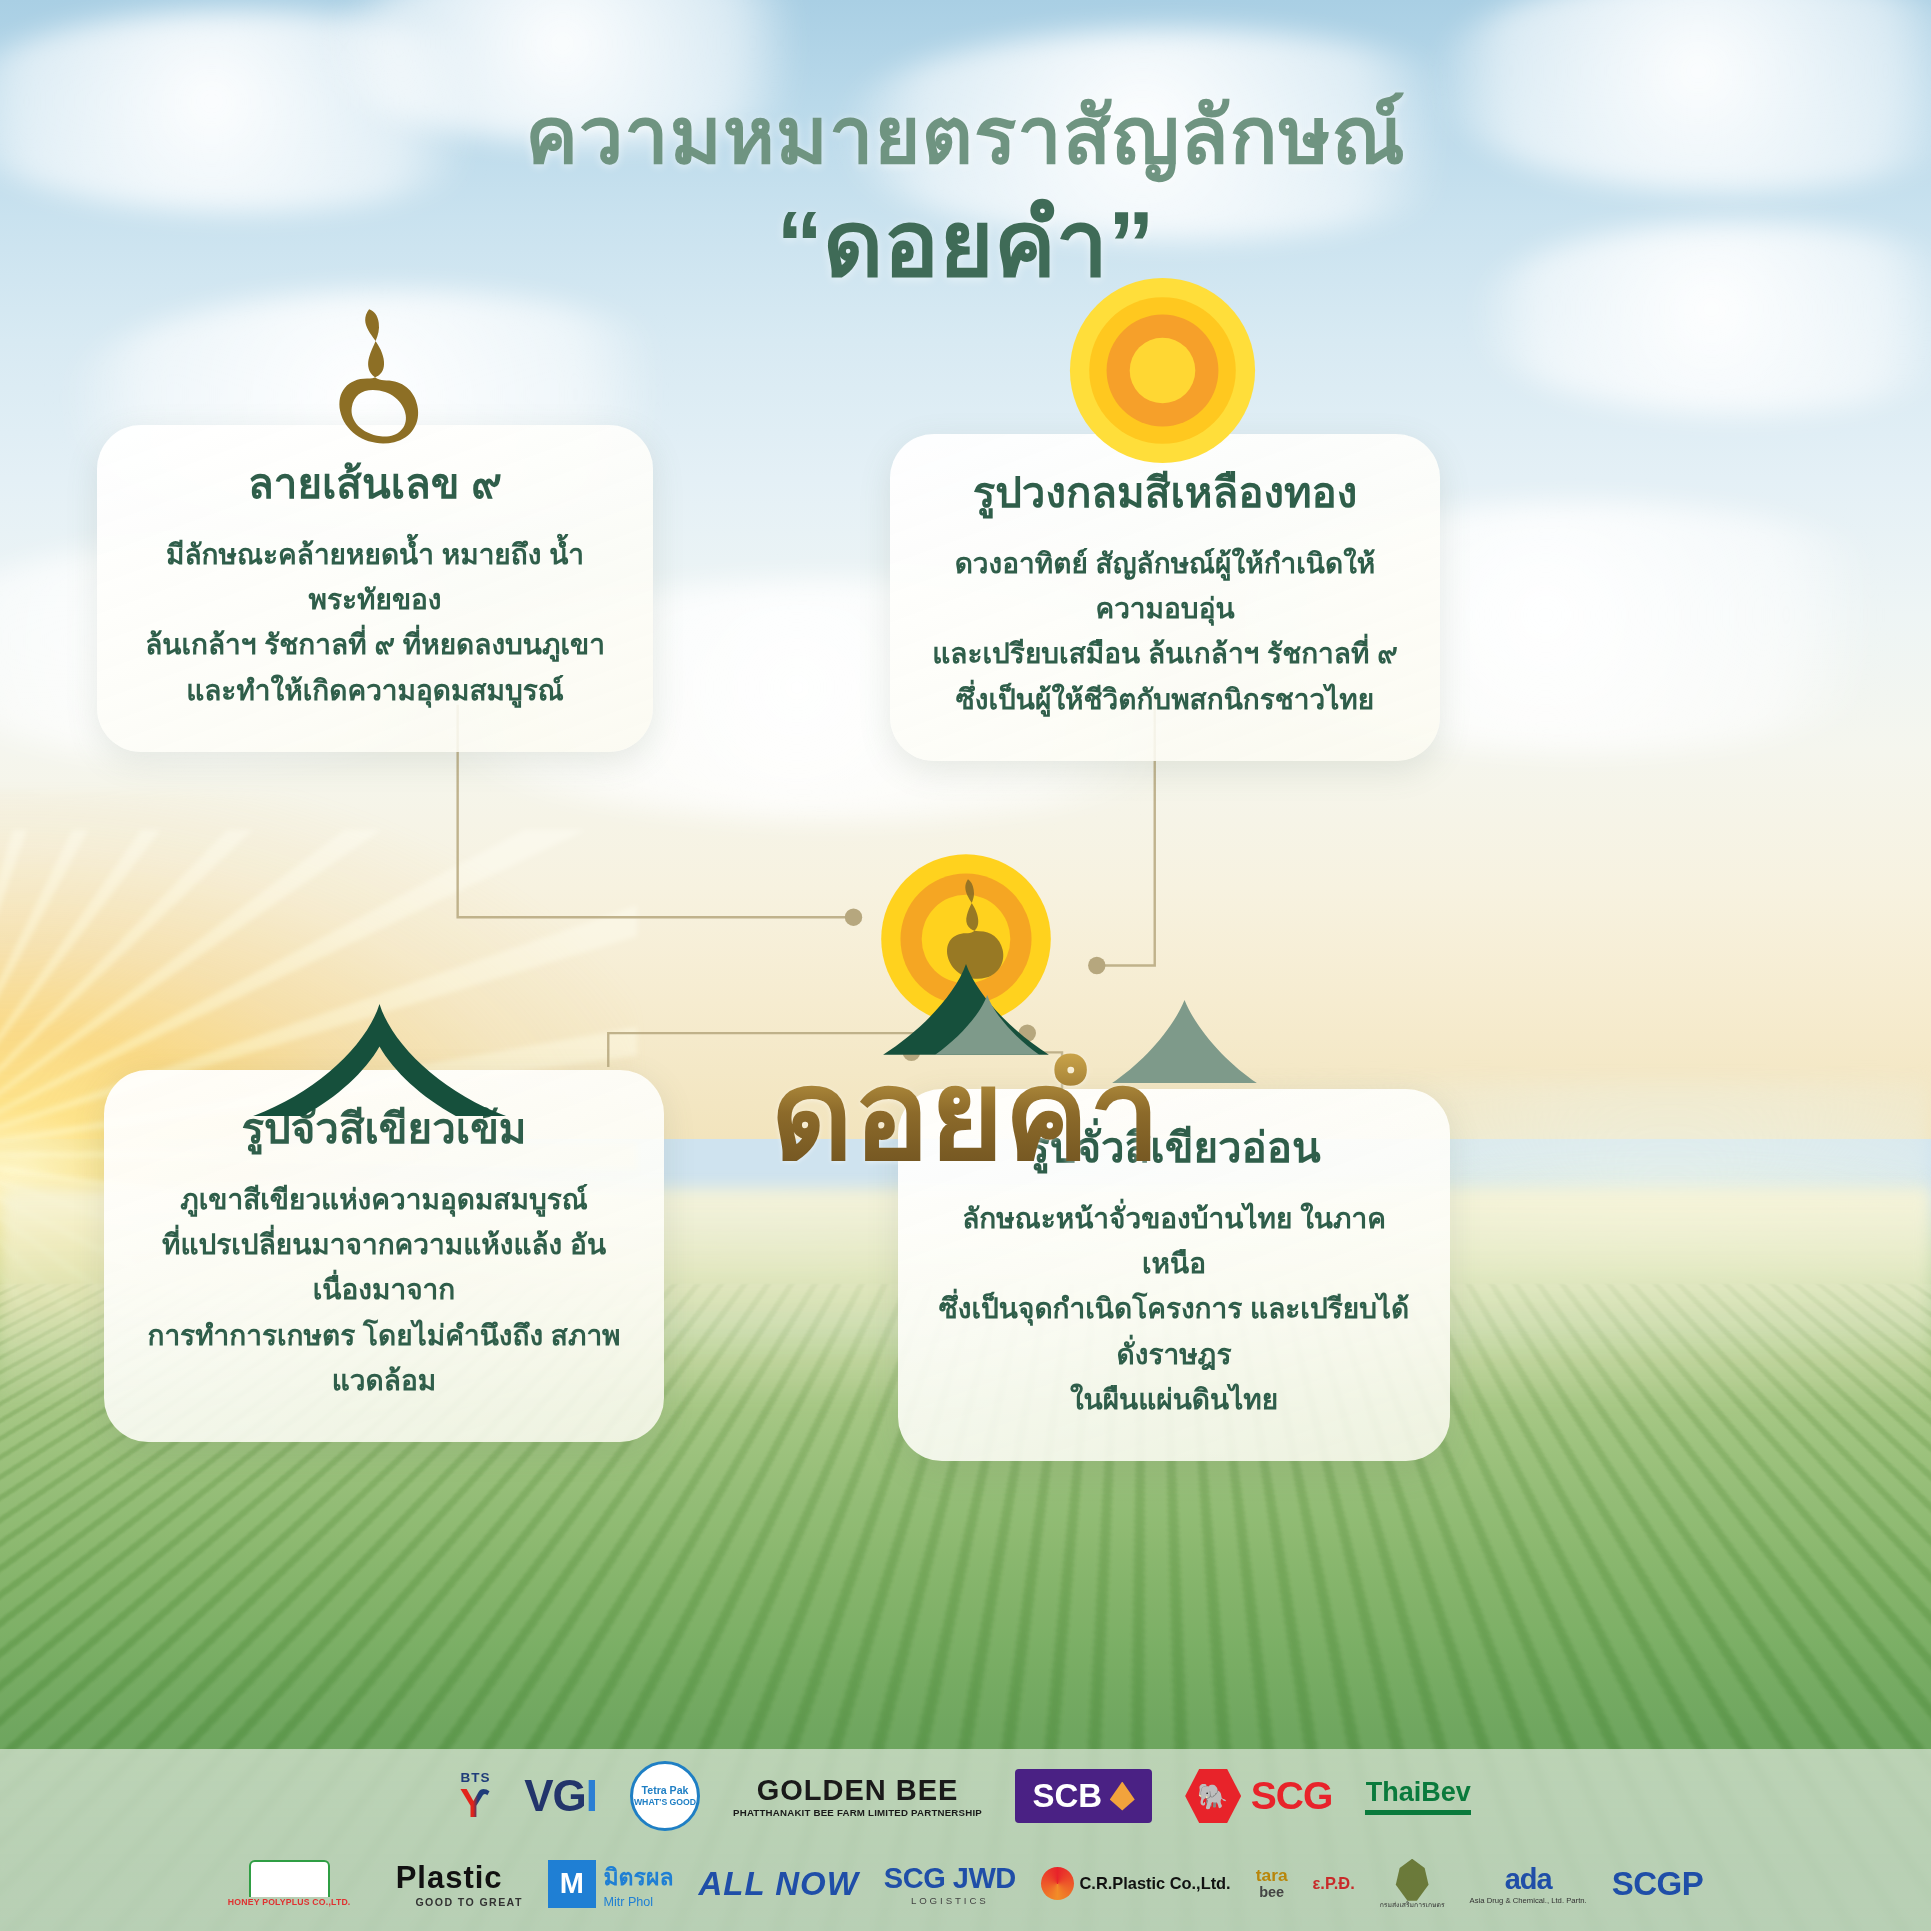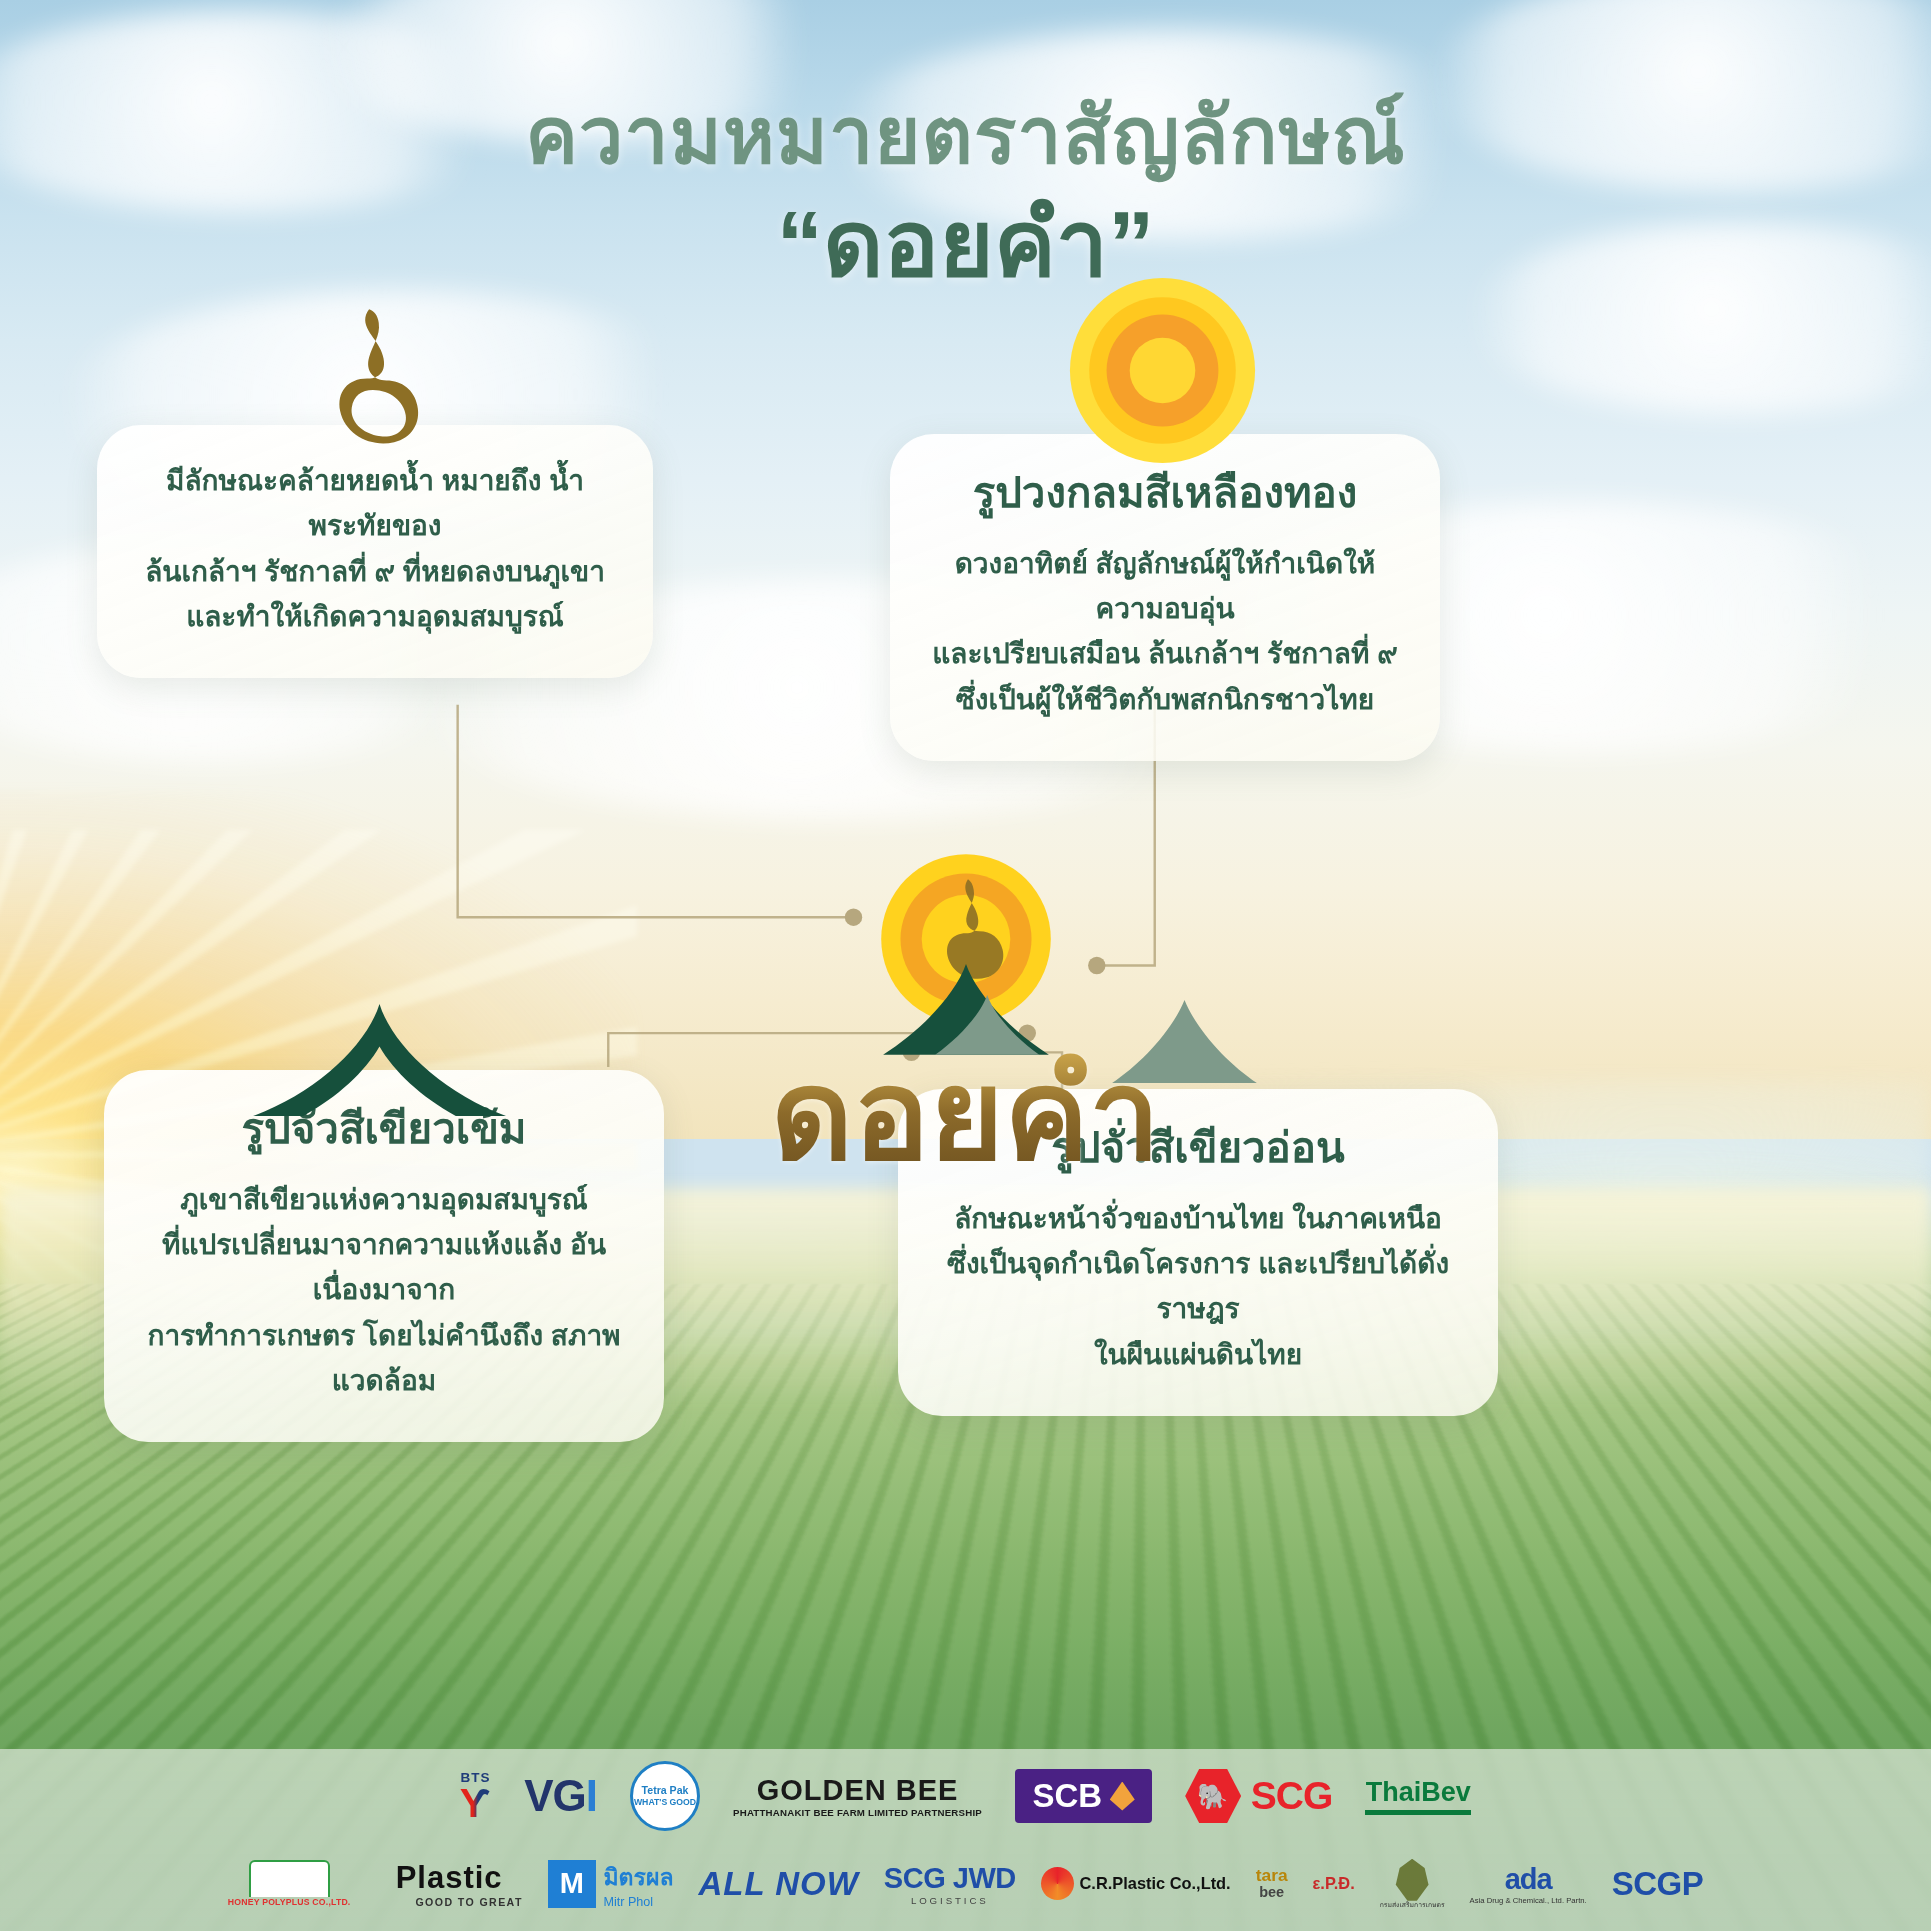--- a/index.html
+++ b/index.html
@@ -123,21 +123,21 @@
   }
   .card p {
     text-align:center; font-size:28px; color:#2f5e4a; line-height:1.62;
     font-weight:600;
   }
   .card p span { display:block; }
 
   #card-tl { left:97px; top:425px; width:556px; }
   #card-tr { left:890px; top:434px; width:550px; }
   #card-bl { left:104px; top:1070px; width:560px; }
-  #card-br { left:898px; top:1089px; width:600px; }
+  #card-br { left:898px; top:1089px; width:552px; }
 
   
   .deco { position:absolute; z-index:6; }
   #deco-nine  { left:319px; top:307px; width:106px; height:145px; }
   #deco-sun   { left:1068px; top:276px; width:189px; height:189px; }
   #deco-gable-dark { left:253px; top:1004px; width:253px; height:112px; }
   #deco-gable-light{ left:1112px; top:1000px; width:145px; height:83px; }
 
   
   .sponsors {
@@ -277,20 +277,21 @@
 <svg class="deco" id="deco-gable-dark" viewBox="0 0 262 116">
   <path d="M131 0 C118 42 66 92 0 116 L52 116 C88 96 116 70 131 44
            C146 70 174 96 210 116 L262 116 C196 92 144 42 131 0 Z" fill="#16503C"></path>
 </svg>
 
 <svg class="deco" id="deco-gable-light" viewBox="0 0 150 86">
   <path d="M75 0 C62 32 30 66 0 86 L150 86 C120 66 88 32 75 0 Z" fill="#7E9A8A"></path>
 </svg>
 
 <div class="card" id="card-tl">
+  <h3>ลายเส้นเลข ๙</h3>
   <p>
     <span>มีลักษณะคล้ายหยดน้ำ หมายถึง น้ำพระทัยของ</span>
     <span>ล้นเกล้าฯ รัชกาลที่ ๙ ที่หยดลงบนภูเขา</span>
     <span>และทำให้เกิดความอุดมสมบูรณ์</span>
   </p>
 </div>
 
 <div class="card" id="card-tr">
   <h3>รูปวงกลมสีเหลืองทอง</h3>
   <p>

